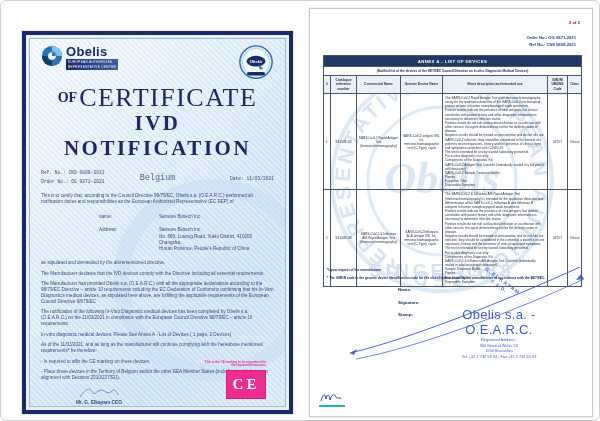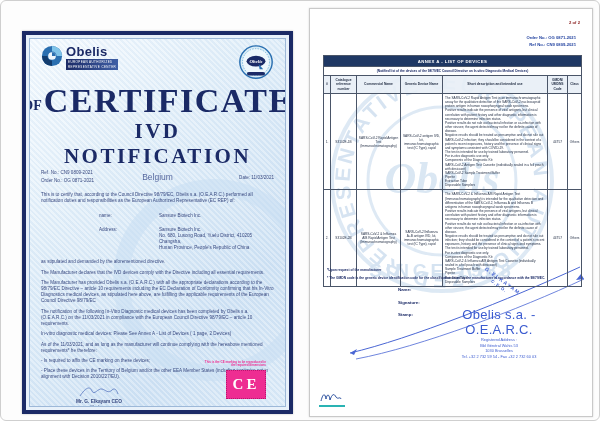--- a/index.html
+++ b/index.html
@@ -18,25 +18,25 @@
   .lp-ring{position:absolute;right:-30px;top:140px;width:170px;height:170px;border-radius:50%;
       border:16px solid rgba(200,222,242,.55);pointer-events:none;}
   .lp-header{display:flex;justify-content:space-between;align-items:flex-start;position:relative;}
   .logo{display:flex;gap:3px;align-items:flex-start;}
   .logo-text .brand{font-size:13px;font-weight:bold;color:#1b2a66;letter-spacing:.3px;line-height:1;}
   .logo-text .tagline{margin-top:1px;background:linear-gradient(90deg,#1b2a66,#3f5fa5);color:#fff;
       font-size:3px;letter-spacing:.4px;padding:1px 2px;white-space:pre-line;line-height:1.5;}
   .title-block{text-align:center;margin-top:4px;position:relative;}
   .title-row{display:flex;justify-content:center;align-items:flex-end;gap:2px;}
   .title-of{font-family:"Liberation Serif",serif;font-size:14px;font-weight:bold;color:#1b2a66;padding-bottom:3px;}
-  .title-main{font-family:"Liberation Serif",serif;font-size:34px;font-weight:bold;color:#1b2a66;
+  .title-main{font-family:"Liberation Serif",serif;font-size:26px;font-weight:normal;color:#1b2a66;
       letter-spacing:1.5px;line-height:.9;}
   .title-sub{font-family:Liberation Serif, serif;font-size:21px;font-weight:bold;color:#1b2a66;
       letter-spacing:2.5px;margin-top:2px;}
-  .meta{display:grid;grid-template-columns:1fr auto 1fr;align-items:center;position:relative;}
+  .meta{display:grid;grid-template-columns:1fr auto 1fr;align-items:center;margin-top:8px;position:relative;font-family:Liberation Mono, monospace;}
   .meta .refs{line-height:1.9;}
   .meta .country{font-size:8.5px;color:#56679e;}
   .meta .date{text-align:right;}
   .intro{margin-top:6px;line-height:1.35;position:relative;}
   .fields{margin-top:9px;position:relative;}
   .field-row{display:grid;grid-template-columns:60px 1fr;margin-bottom:7px;padding-left:58px;}
   .field-val{white-space:pre-line;line-height:1.35;}
   #cert-paragraphs{margin-top:8px;position:relative;}
   .cert-p{margin-bottom:4.5px;line-height:1.3;}
   .sig{margin-top:2px;margin-left:12px;width:92px;text-align:center;position:relative;}

